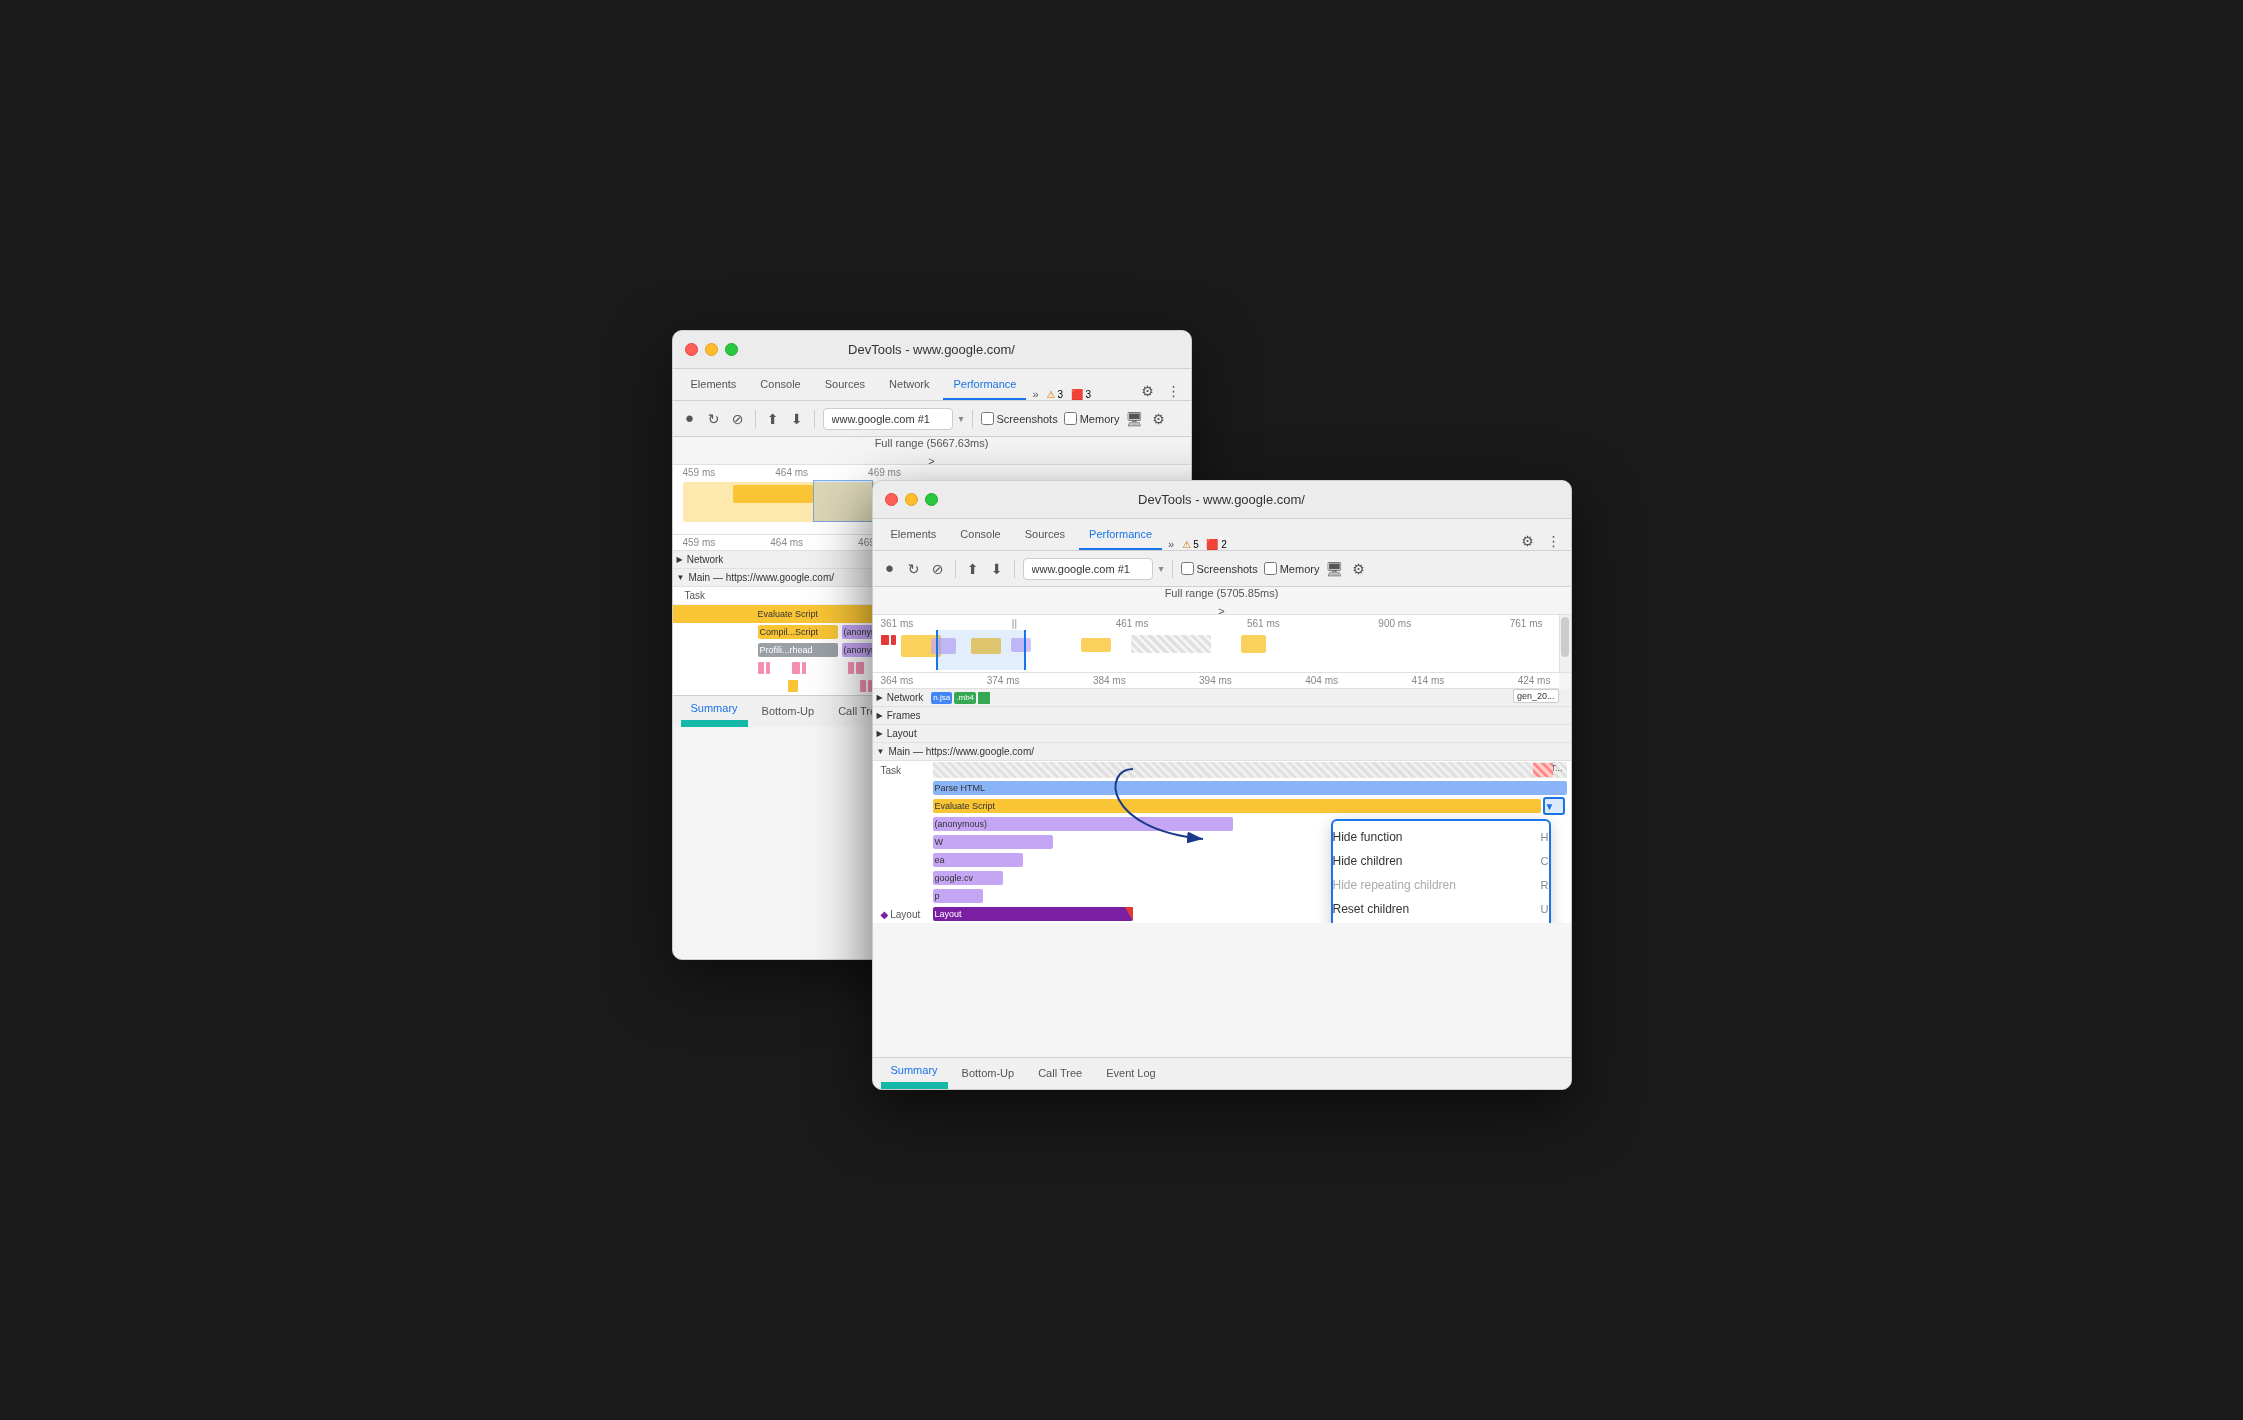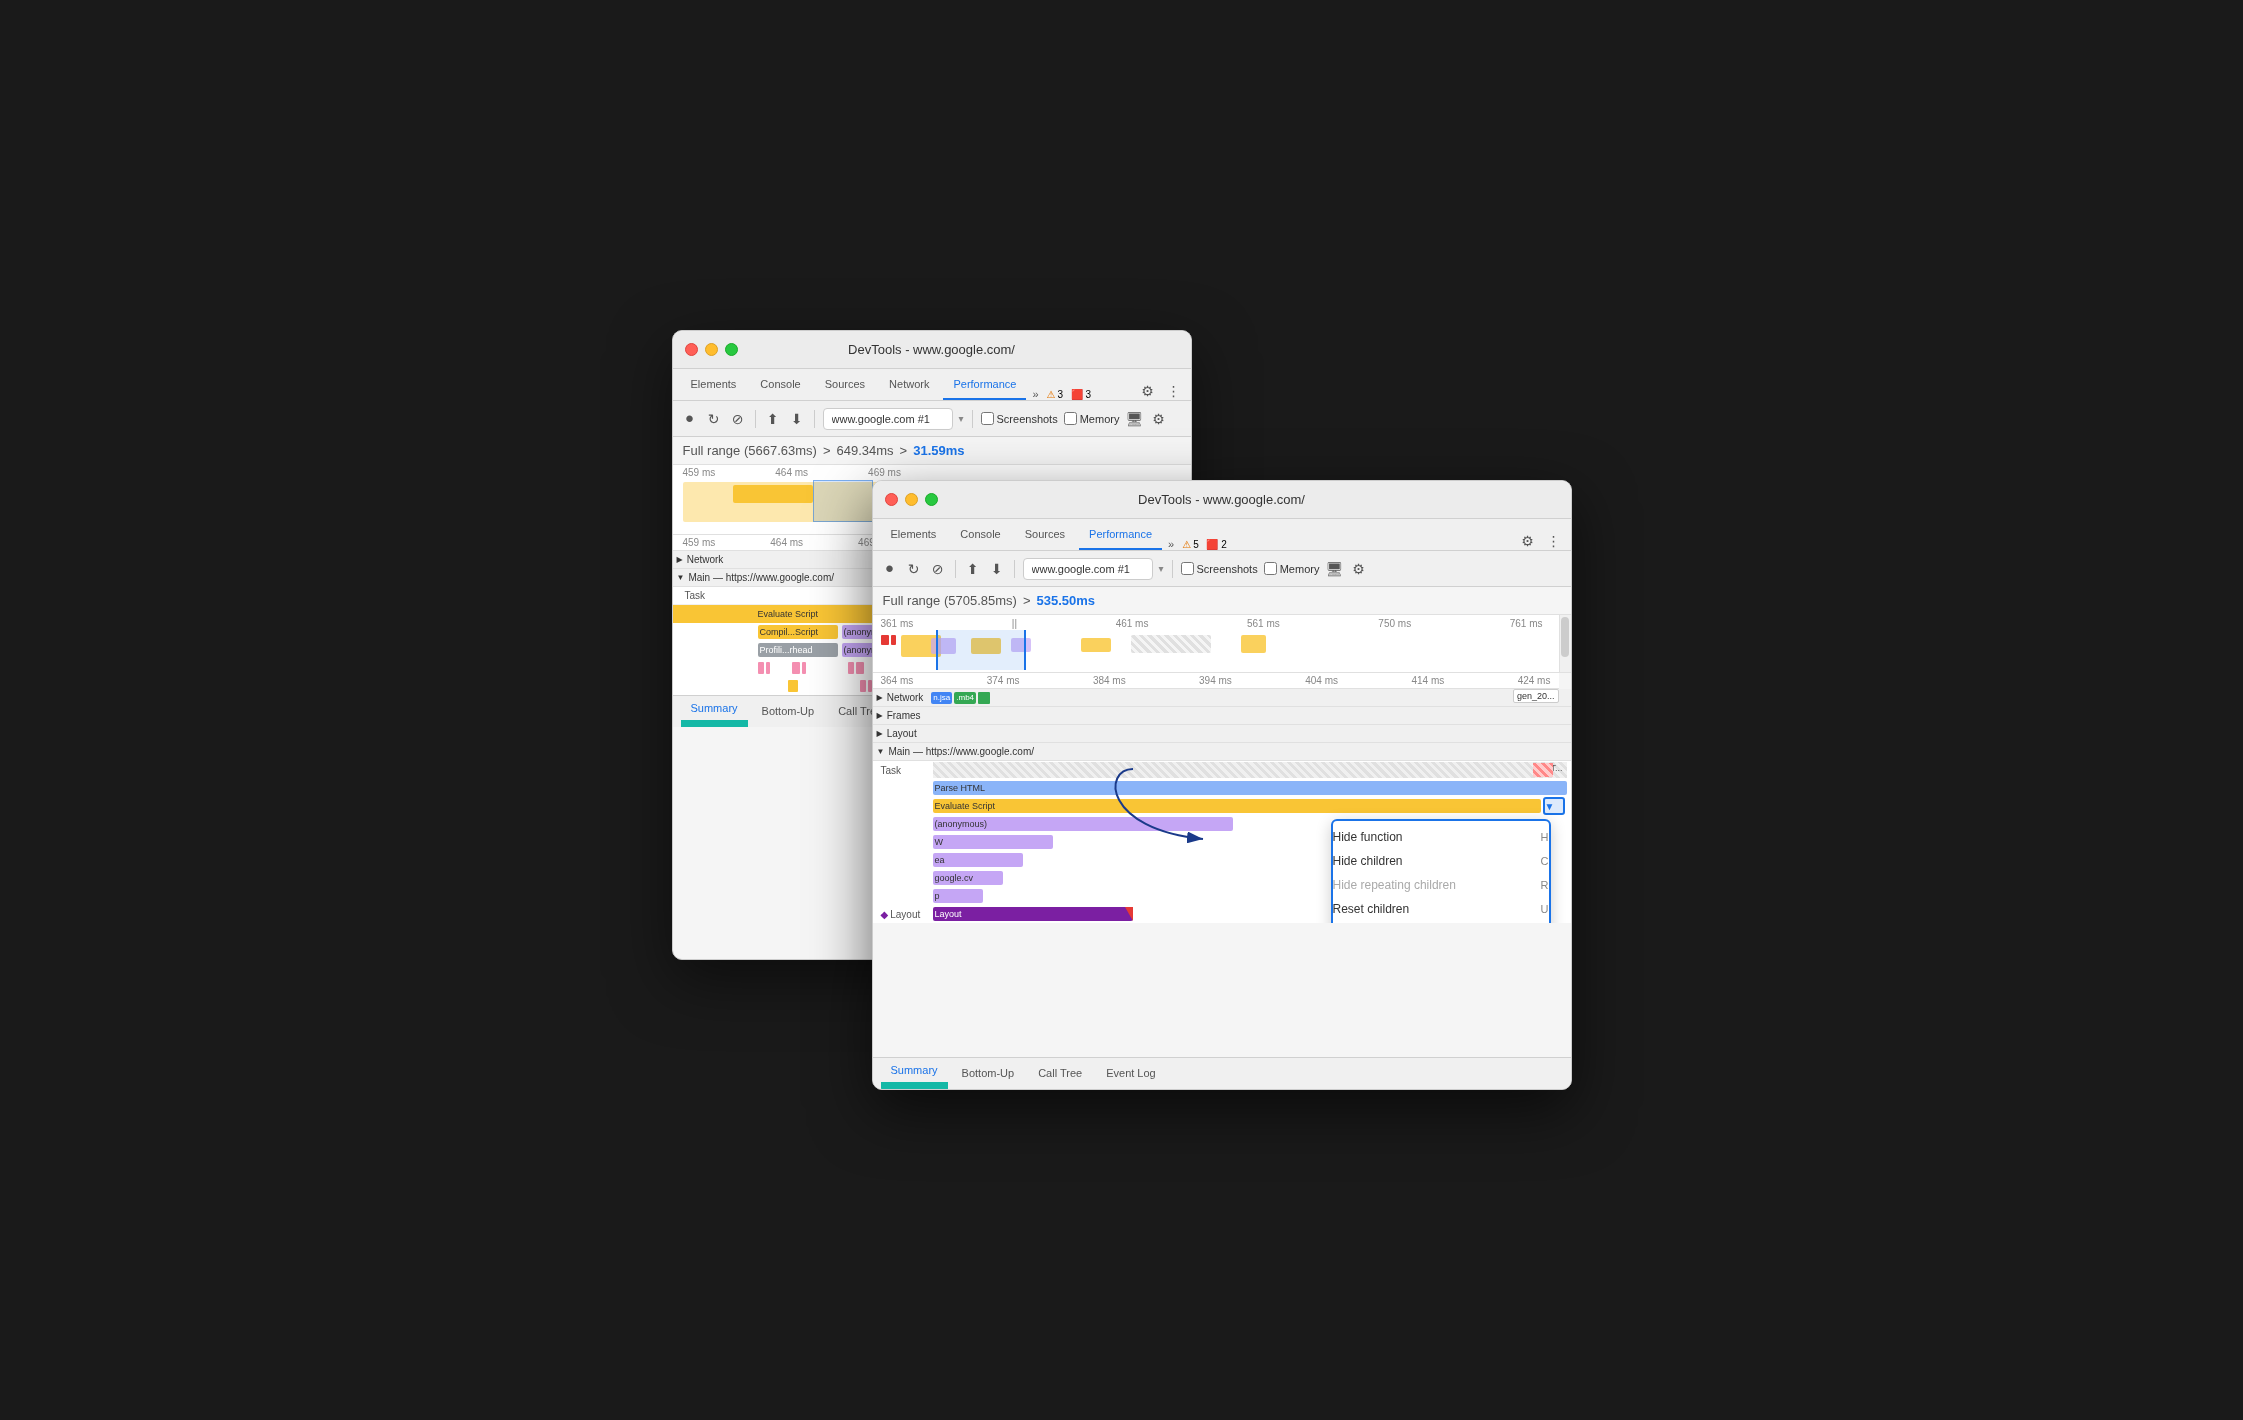--- a/index.html
+++ b/index.html
@@ -174,24 +174,25 @@
     .badge-warn { color: #e37400; }
     .badge-err { color: #c41a1a; }
 
     
     .range-bar {
       background: #f5f5f5;
       height: 28px;
       display: flex;
       align-items: center;
       padding: 0 10px;
-      font-size: 13px;
+      font-size: 11px;
       color: #555;
       border-bottom: 1px solid #e0e0e0;
       gap: 6px;
+      flex-direction: column;
     }
 
     .range-highlight {
       color: #1a73e8;
       font-weight: bold;
     }
 
     
     .timeline-area {
       background: white;
@@ -615,21 +616,21 @@
       <span class="range-highlight">535.50ms</span>
     </div>
 
     <div style="background:white; border-bottom:1px solid #e0e0e0; padding:2px 0; position:relative;">
 
       <div style="display:flex; padding:1px 8px; font-size:10px; color:#888; justify-content:space-between; margin-right:20px;">
         <span>361 ms</span>
         <span>||</span>
         <span>461 ms</span>
         <span>561 ms</span>
-        <span>750 ms</span>
+        <span>900 ms</span>
         <span>761 ms</span>
       </div>
 
       <div style="position:relative; height:40px; margin: 0 8px; margin-right:28px; overflow:hidden;">
 
         <div style="position:absolute; left:0; top:5px; width:8px; height:10px; background:#e53935; border-radius:1px;"></div>
         <div style="position:absolute; left:10px; top:5px; width:5px; height:10px; background:#e53935; border-radius:1px;"></div>
 
         <div style="position:absolute; left:20px; top:5px; width:40px; height:22px; background:#f9c535; border-radius:2px; opacity:0.8;"></div>
         <div style="position:absolute; left:90px; top:8px; width:30px; height:16px; background:#f9c535; border-radius:2px; opacity:0.8;"></div>

